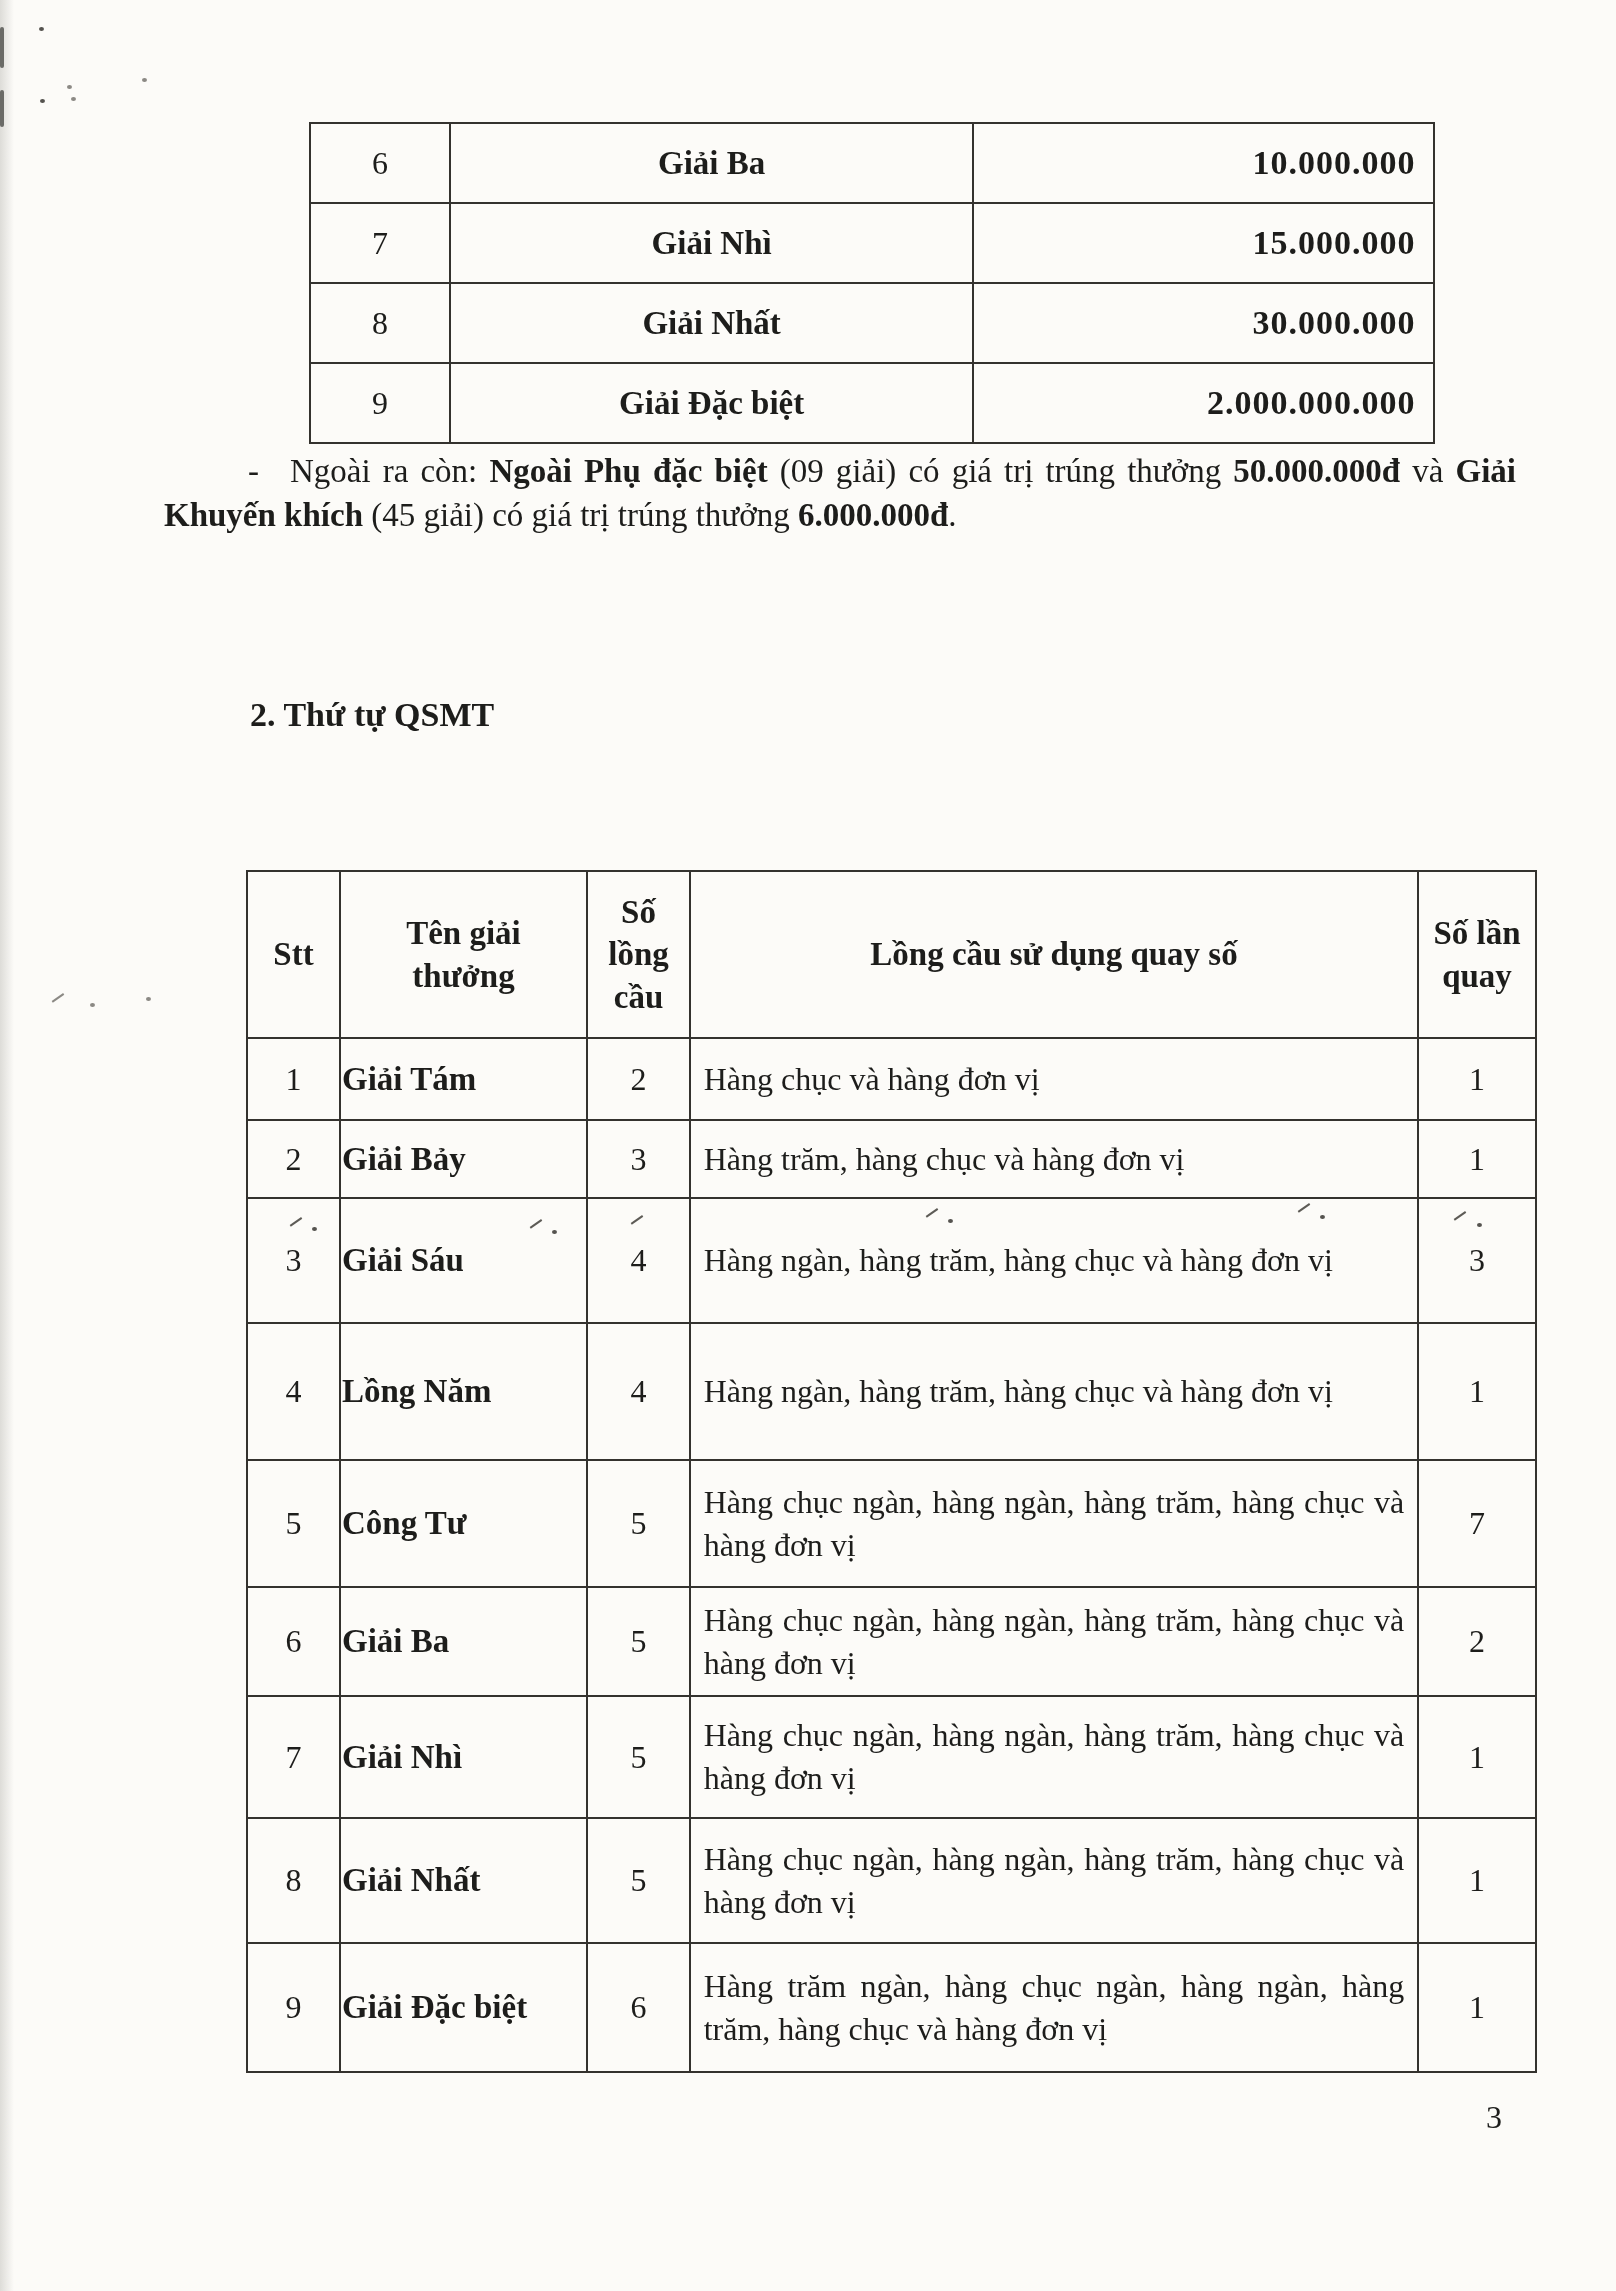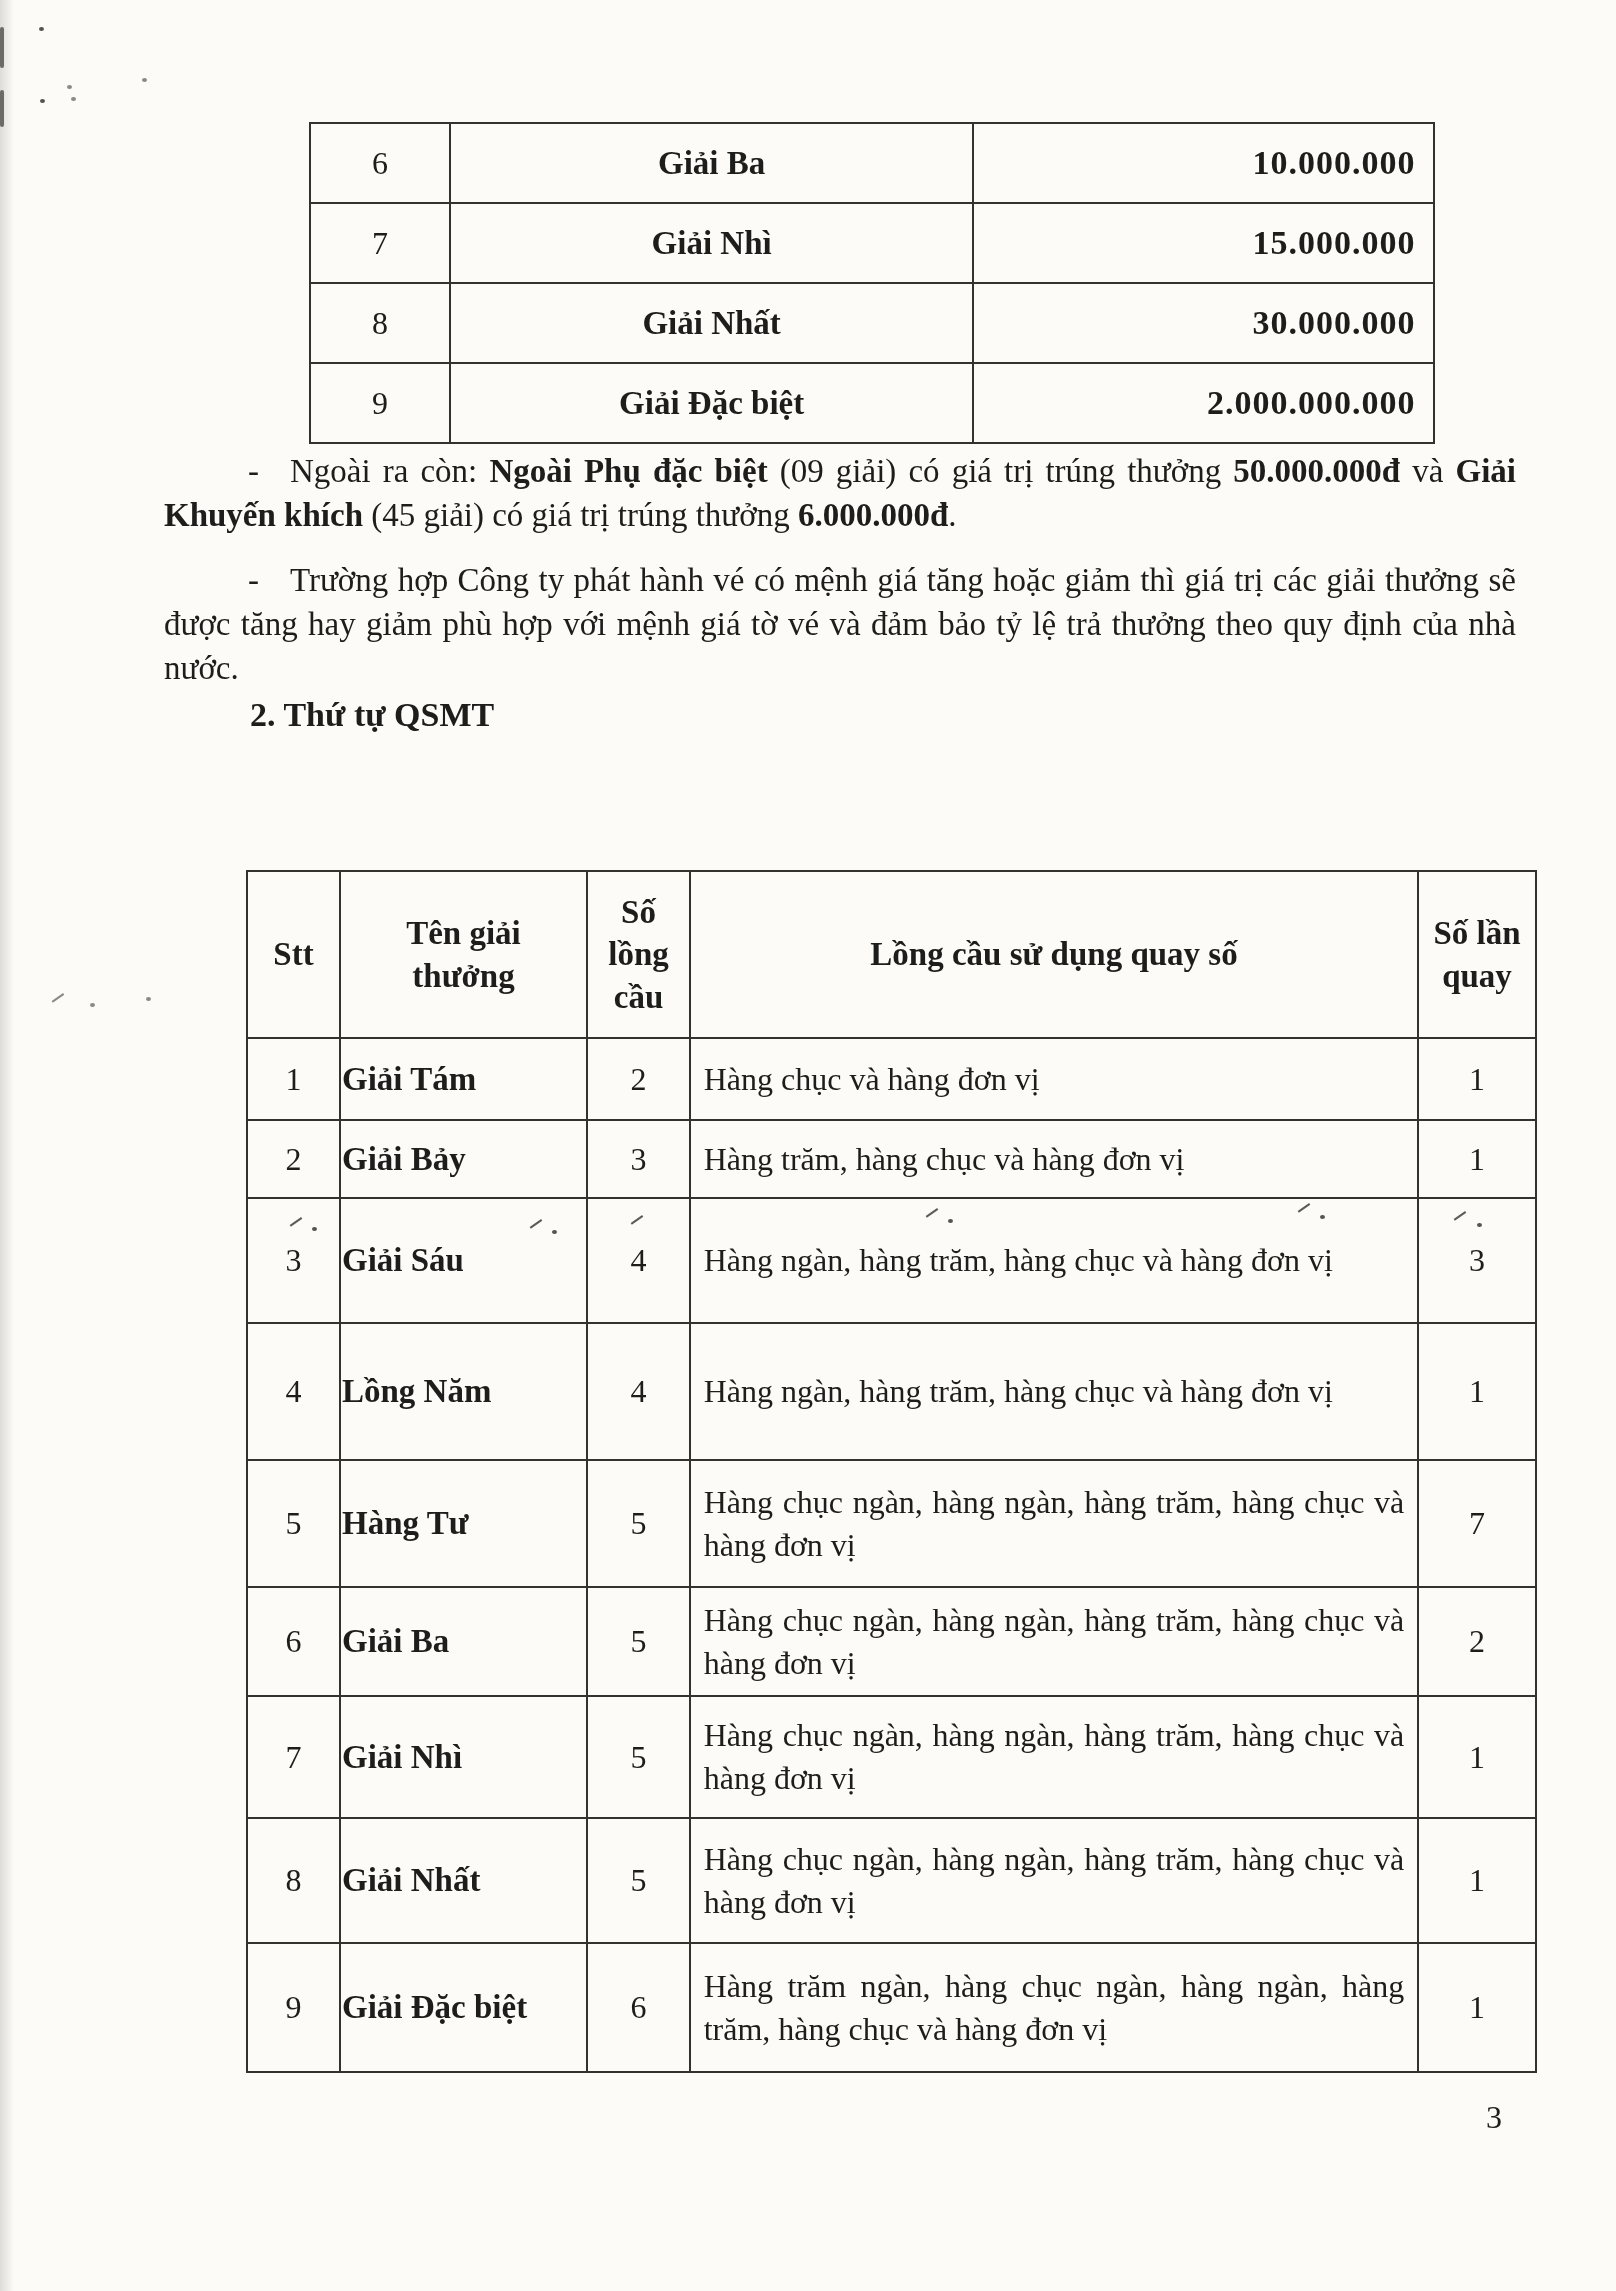--- a/index.html
+++ b/index.html
@@ -111,23 +111,20 @@
         <td class="c-name">Giải Đặc biệt</td>
         <td class="c-val">2.000.000.000</td>
       </tr>
     </tbody>
   </table>
 
   <div class="para p1">
     <span class="dash">-</span><span>Ngoài ra còn: </span><span class="b">Ngoài Phụ đặc biệt</span><span> (09 giải) có giá trị trúng thưởng </span><span class="b">50.000.000đ</span><span> và </span><span class="b">Giải Khuyến khích</span><span> (45 giải) có giá trị trúng thưởng </span><span class="b">6.000.000đ</span><span>.</span>
   </div>
 
-  <div class="para p2">
-    <span class="dash">-</span><span>Trường hợp Công ty phát hành vé có mệnh giá tăng hoặc giảm thì giá trị các giải thưởng sẽ được tăng hay giảm phù hợp với mệnh giá tờ vé và đảm bảo tỷ lệ trả thưởng theo quy định của nhà nước.</span>
-  </div>
 
   <div class="section-heading">2. Thứ tự QSMT</div>
 
 
   <table class="qsmt-table">
     <colgroup>
       <col style="width:93px">
         <col style="width:247px">
         <col style="width:103px">
         <col style="width:728px">
@@ -166,21 +163,21 @@
       </tr>
       <tr>
         <td class="c-stt">4</td>
         <td class="c-name">Lồng Năm</td>
         <td class="c-drums">4</td>
         <td class="c-desc">Hàng ngàn, hàng trăm, hàng chục và hàng đơn vị</td>
         <td class="c-spins">1</td>
       </tr>
       <tr>
         <td class="c-stt">5</td>
-        <td class="c-name">Hàng Tư</td>
+        <td class="c-name">Công Tư</td>
         <td class="c-drums">5</td>
         <td class="c-desc">Hàng chục ngàn, hàng ngàn, hàng trăm, hàng chục và hàng đơn vị</td>
         <td class="c-spins">7</td>
       </tr>
       <tr>
         <td class="c-stt">6</td>
         <td class="c-name">Giải Ba</td>
         <td class="c-drums">5</td>
         <td class="c-desc">Hàng chục ngàn, hàng ngàn, hàng trăm, hàng chục và hàng đơn vị</td>
         <td class="c-spins">2</td>

